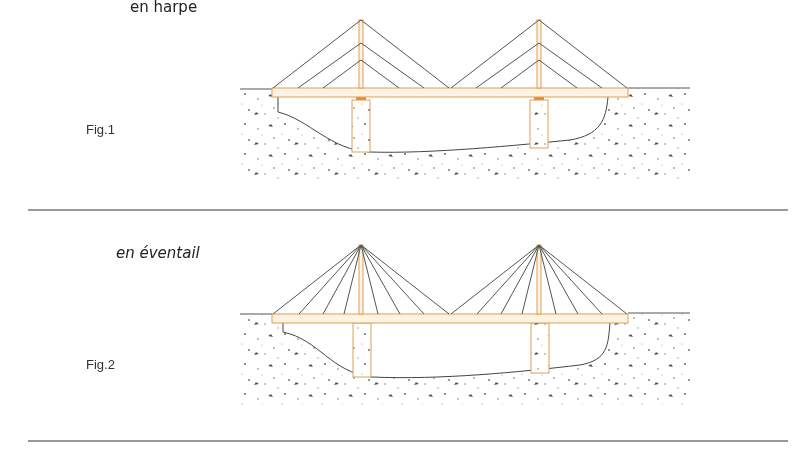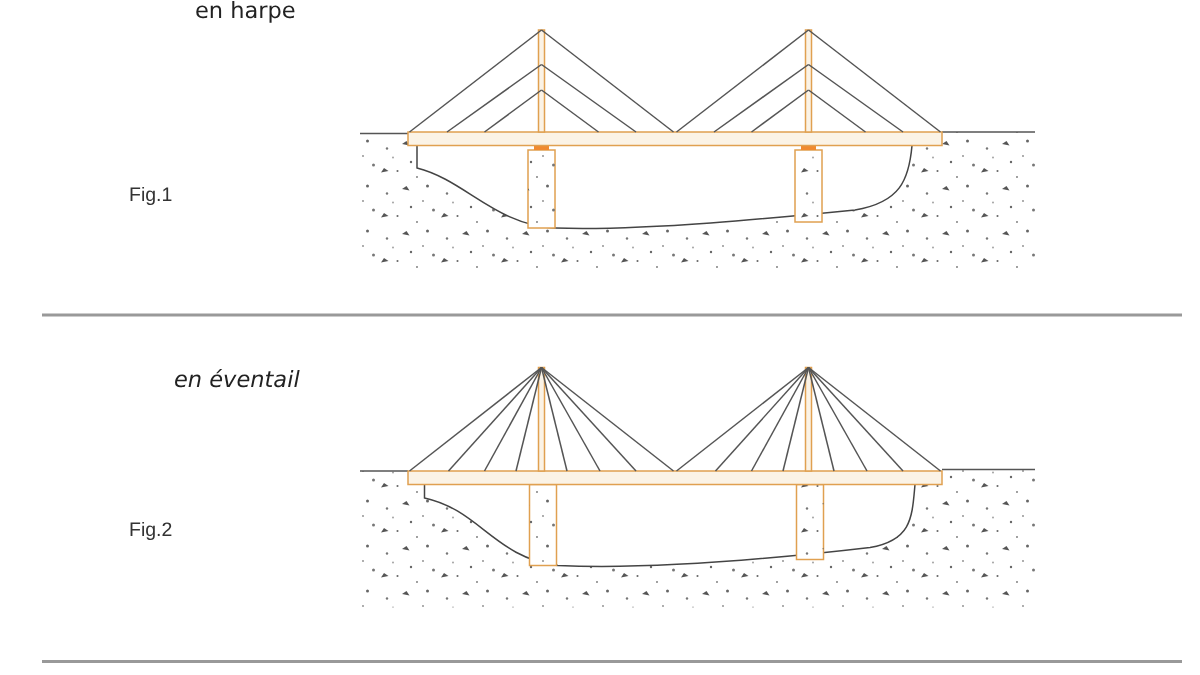--- a/index.html
+++ b/index.html
@@ -10,21 +10,21 @@
   svg{position:absolute;left:0;top:0;}
 </style>
 </head>
 <body>
 
 <div class="lbl" style="left:130px;top:-2px;">en harpe</div>
 <div class="fig" style="left:86px;top:122px;">Fig.1</div>
 <div class="divider" style="top:209px;"></div>
 
 <div class="lbl" style="left:116px;top:244px;font-style:italic;">en éventail</div>
-<div class="fig" style="left:86px;top:345px;">Fig.2</div>
+<div class="fig" style="left:86px;top:357px;">Fig.2</div>
 <div class="divider" style="top:440px;"></div>
 
 <svg width="800" height="450">
   <defs>
     <pattern id="gravel" width="40" height="30" patternUnits="userSpaceOnUse">
       <circle cx="5" cy="4" r="1" fill="#666"></circle>
         <circle cx="18" cy="9" r="0.8" fill="#777"></circle>
       <path d="M28 6 l3 -2 l2 3 z" fill="#555"></path>
         <circle cx="34" cy="18" r="0.8" fill="#666"></circle>
       <circle cx="9" cy="20" r="1" fill="#777"></circle>

